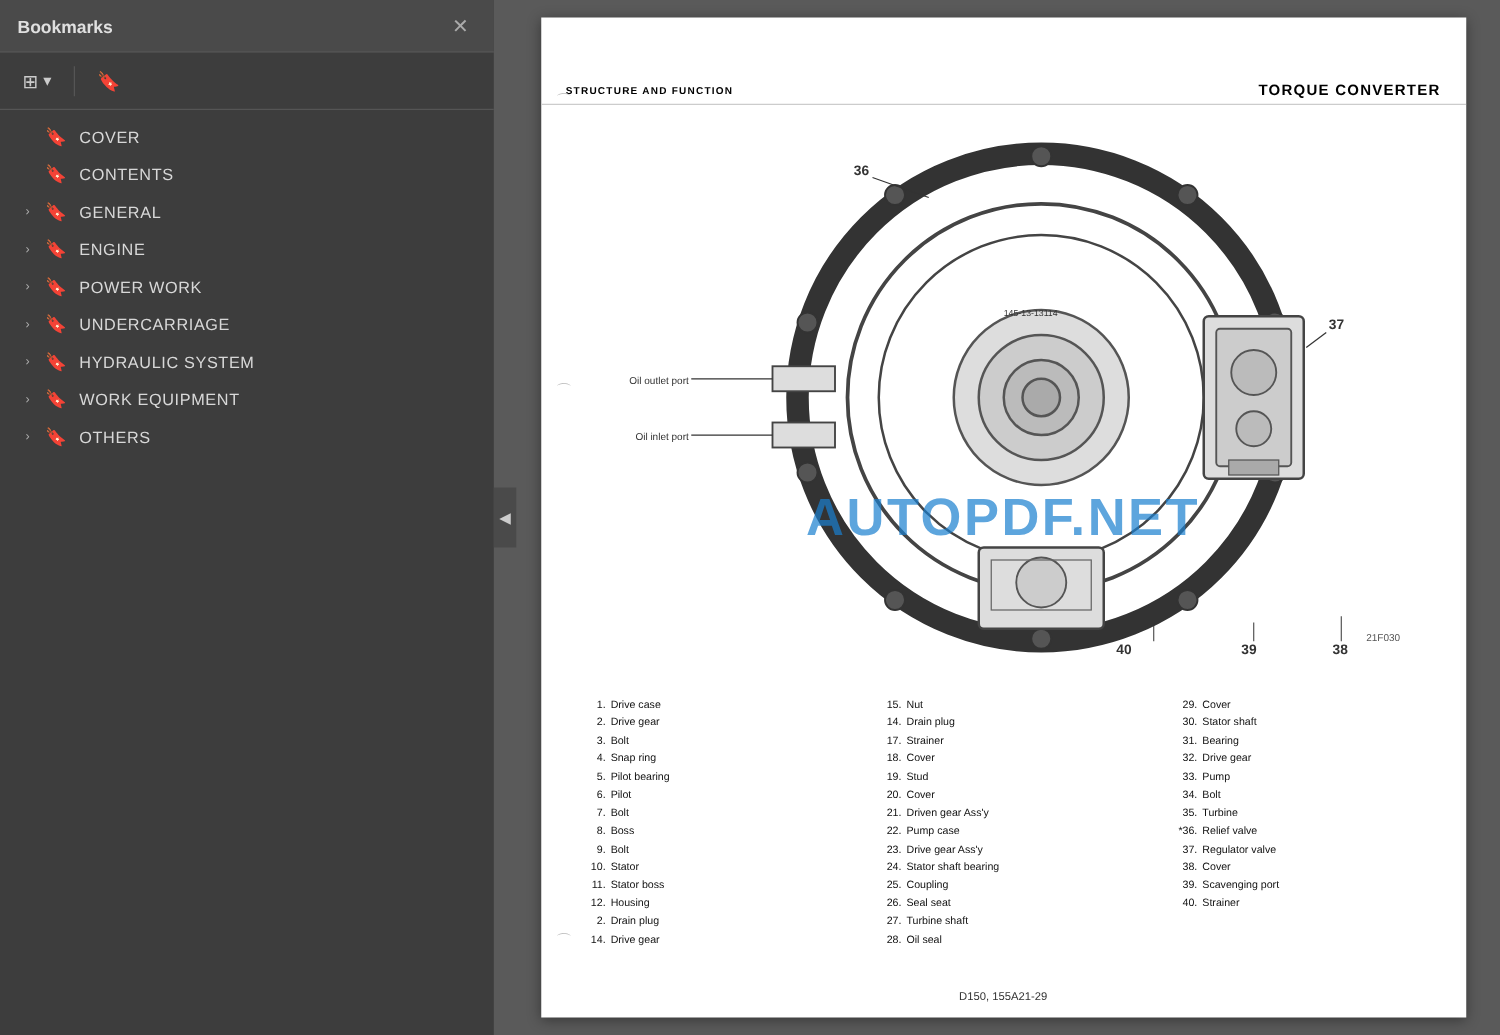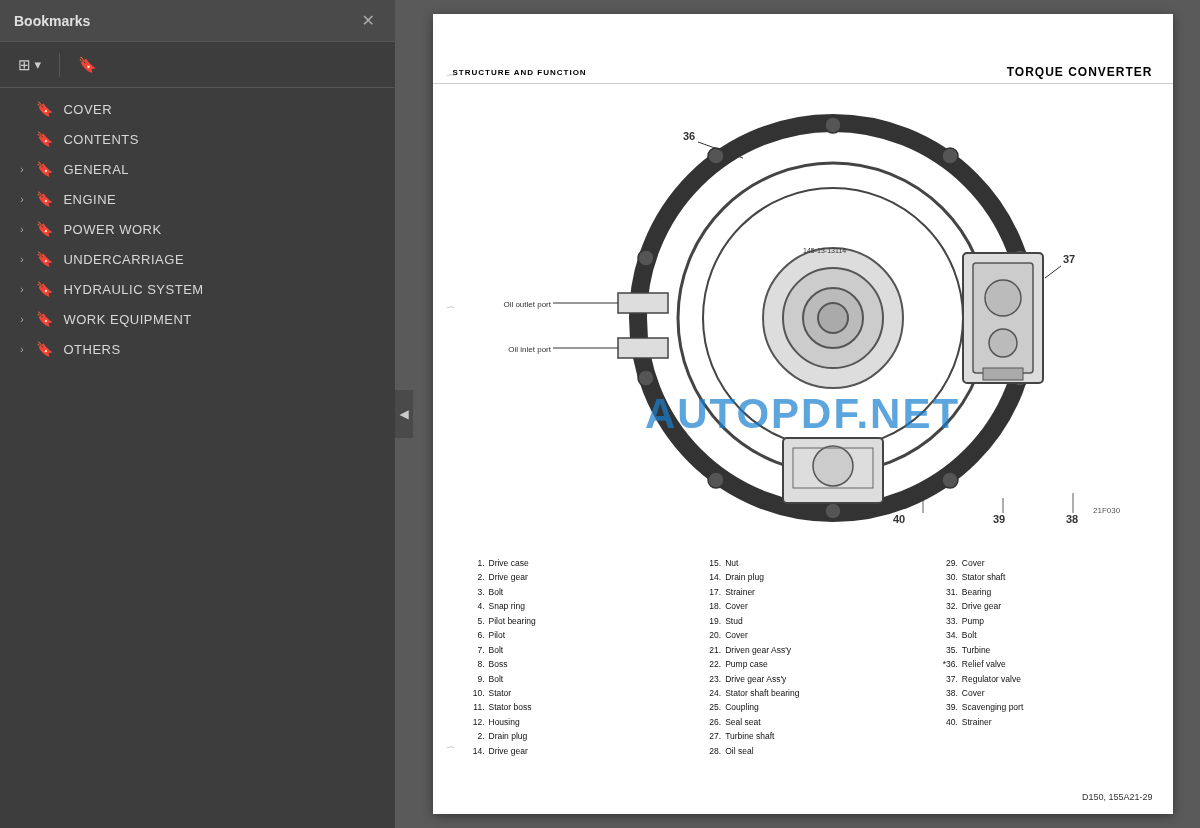--- a/index.html
+++ b/index.html
@@ -210,21 +210,21 @@
       min-width: 22px;
       text-align: right;
     }
 
     .page-footer {
       position: absolute;
       bottom: 12px;
       left: 0;
       right: 0;
       display: flex;
-      justify-content: flex-end;
+      justify-content: center;
       padding: 0 20px;
       font-size: 9px;
       color: #333;
     }
 
     
     .watermark {
       position: absolute;
       top: 50%;
       left: 50%;

